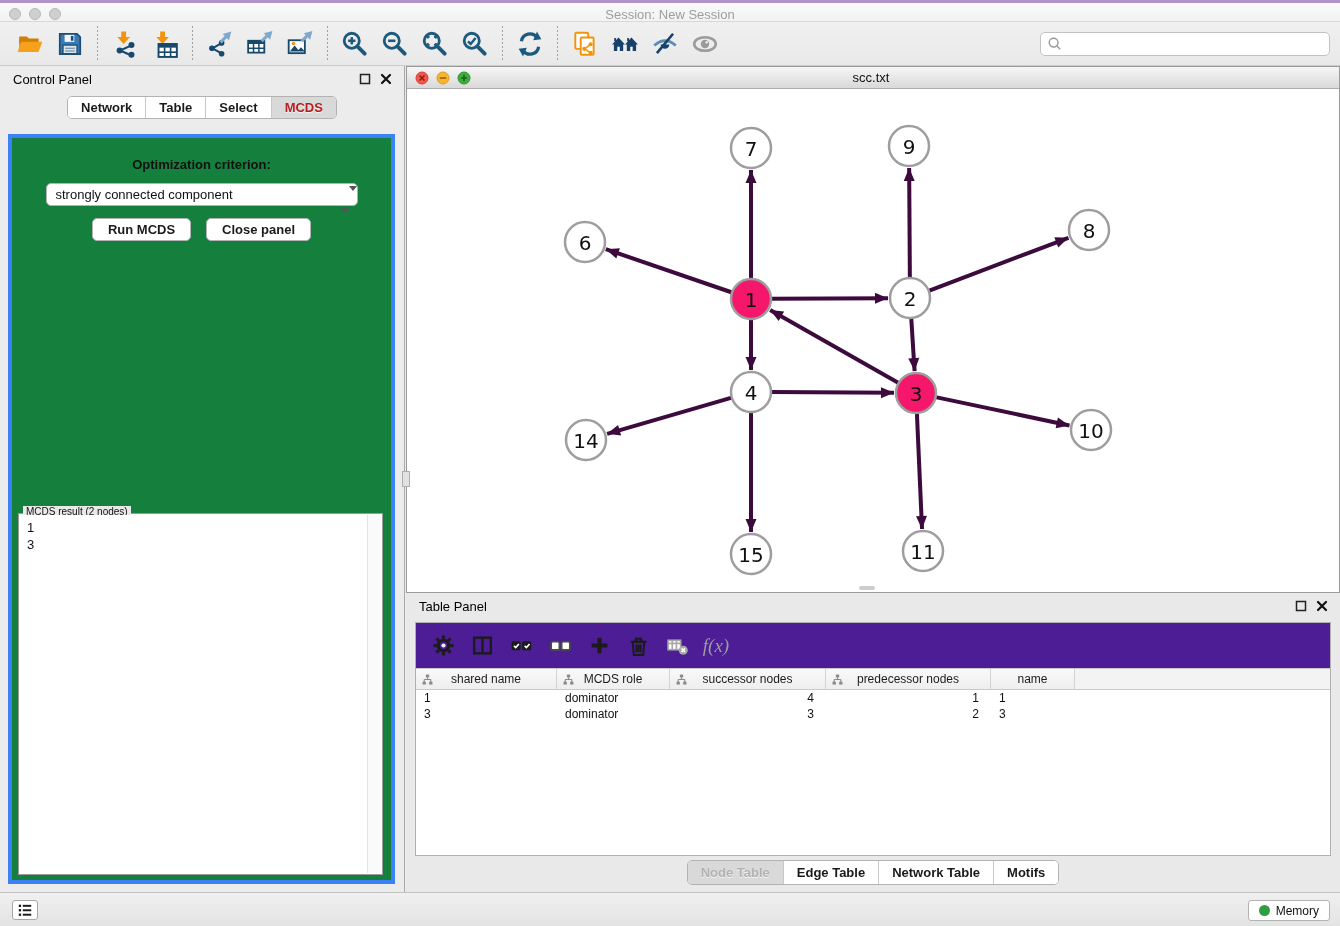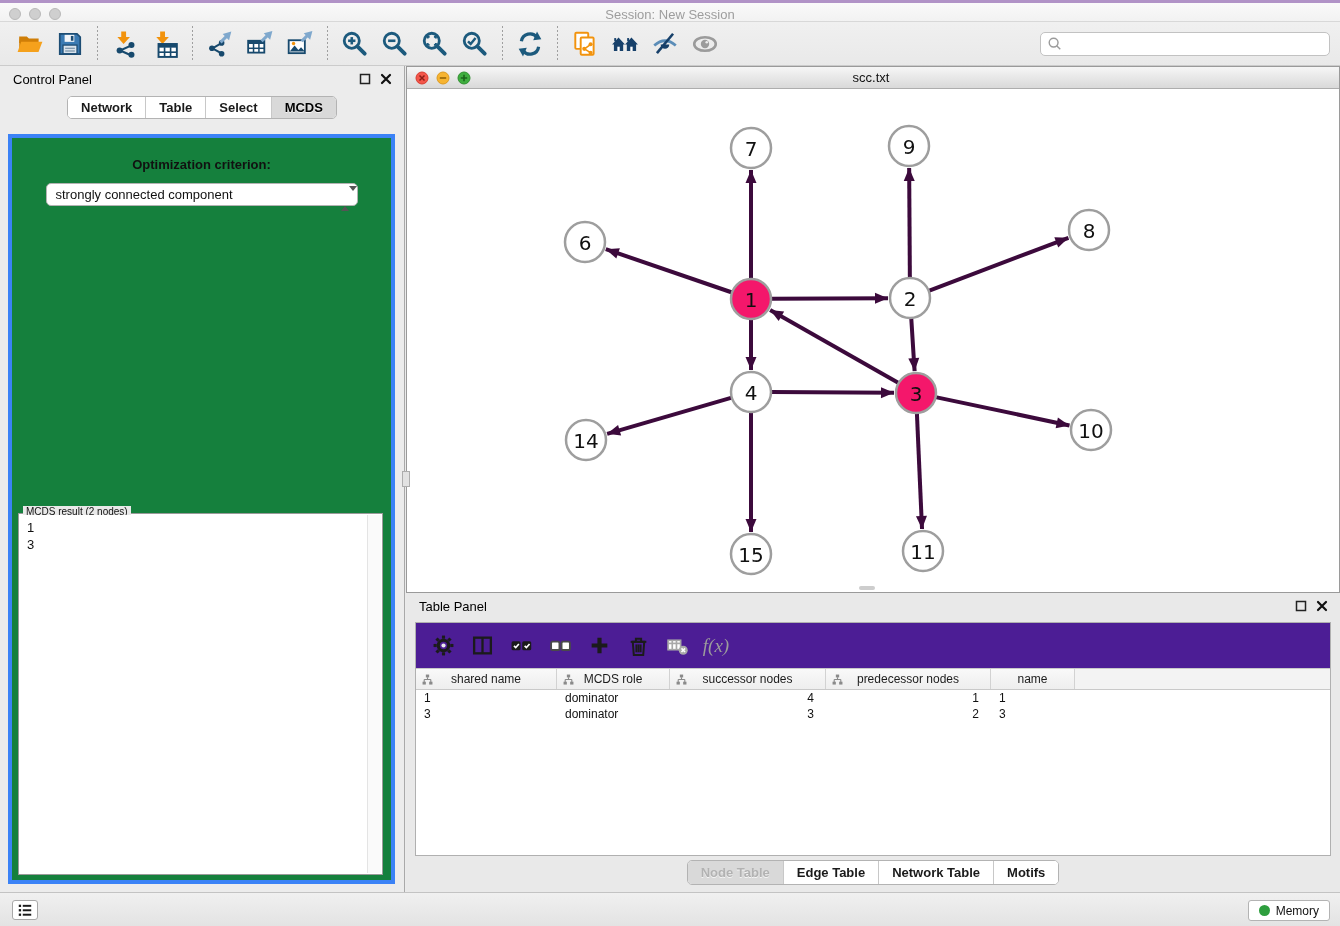--- a/index.html
+++ b/index.html
@@ -57,21 +57,21 @@
   .panel-icons svg { width:12px; height:12px; cursor:pointer; }
   .cp-tabs {
     position:absolute; top:30px; left:0; right:0;
     display:flex; justify-content:center; z-index:2;
   }
   .cp-tabgroup { display:flex; border:1px solid #b3b3b3; border-radius:5px;
     overflow:hidden; background:#fff; }
   .cp-tab { padding:3px 13px; font-size:13px; font-weight:bold; color:#1a1a1a;
     border-right:1px solid #c8c8c8; cursor:pointer; background:#fff; }
   .cp-tab:last-child { border-right:none; }
-  .cp-tab.active { background:#d9d9d9; color:#000000;
+  .cp-tab.active { background:#d9d9d9; color:#b91c1c;
     text-shadow:0 1px 0 #f4f4f4; }
   .cp-inner {
     position:absolute; left:8px; right:9px; top:52px; bottom:8px;
     background:#15803d; border:4px solid #3b82f6;margin-top:16px;
   }
   .opt-label { margin-top:19px; text-align:center; font-size:13px;
     font-weight:bold; color:#111; }
   .combo {
     position:relative; margin:11px auto 0; width:312px; height:23px;
     background:#fff; border:1px solid #b3b3b3; border-radius:5px;
@@ -366,20 +366,24 @@
       </div>
   </div>
   <div class="cp-inner">
     <div class="opt-label">Optimization criterion:</div>
     <div class="combo">
       <span>strongly connected component</span>
       <span class="stepper">
         <span class="up"></span><span class="down"></span>
       </span>
     </div>
+    <div class="btn-row">
+      <button class="btn">Run MCDS</button>
+      <button class="btn">Close panel</button>
+    </div>
     <div class="result-box">
       <span class="result-legend">MCDS result (2 nodes)</span>
       <div class="result-list" id="result-list">
           <div class="result-item">1</div>
           <div class="result-item">3</div>
         </div>
       <div class="result-scroll"></div>
     </div>
   </div>
 </div>

